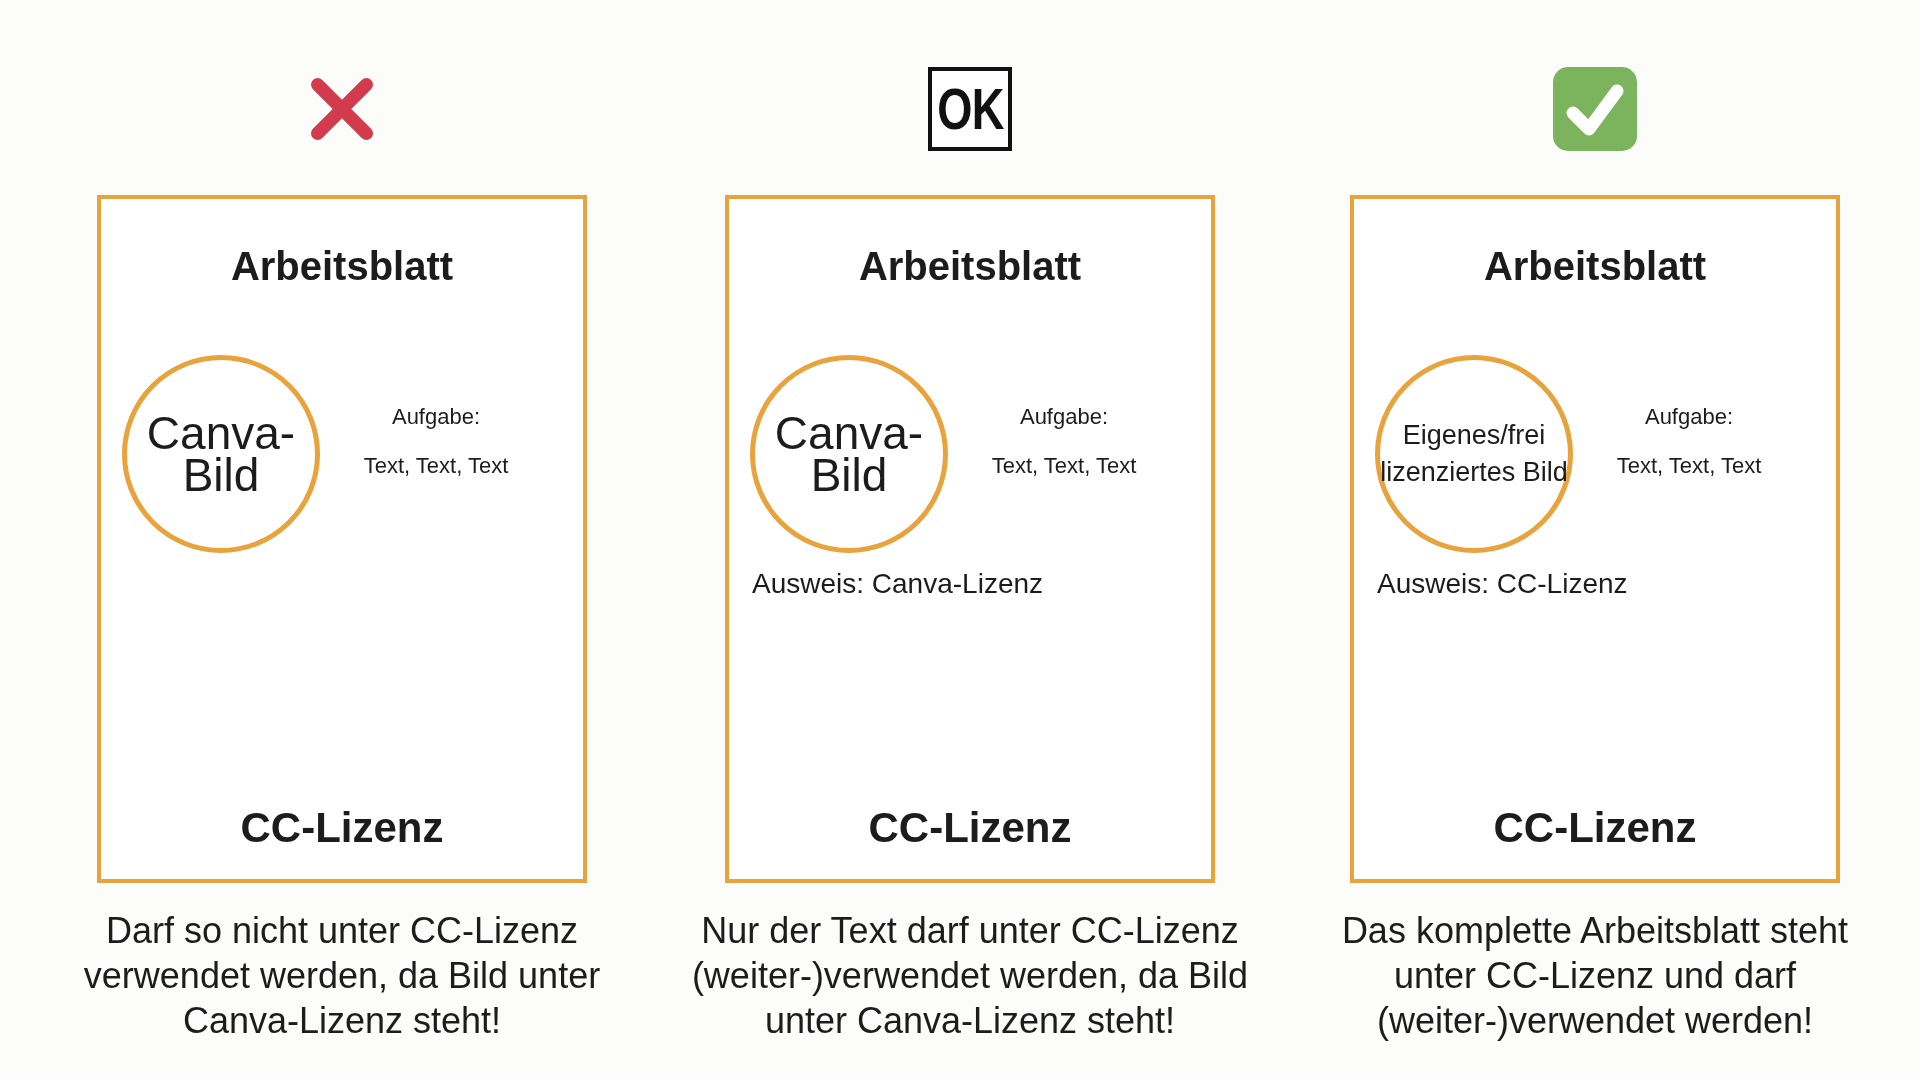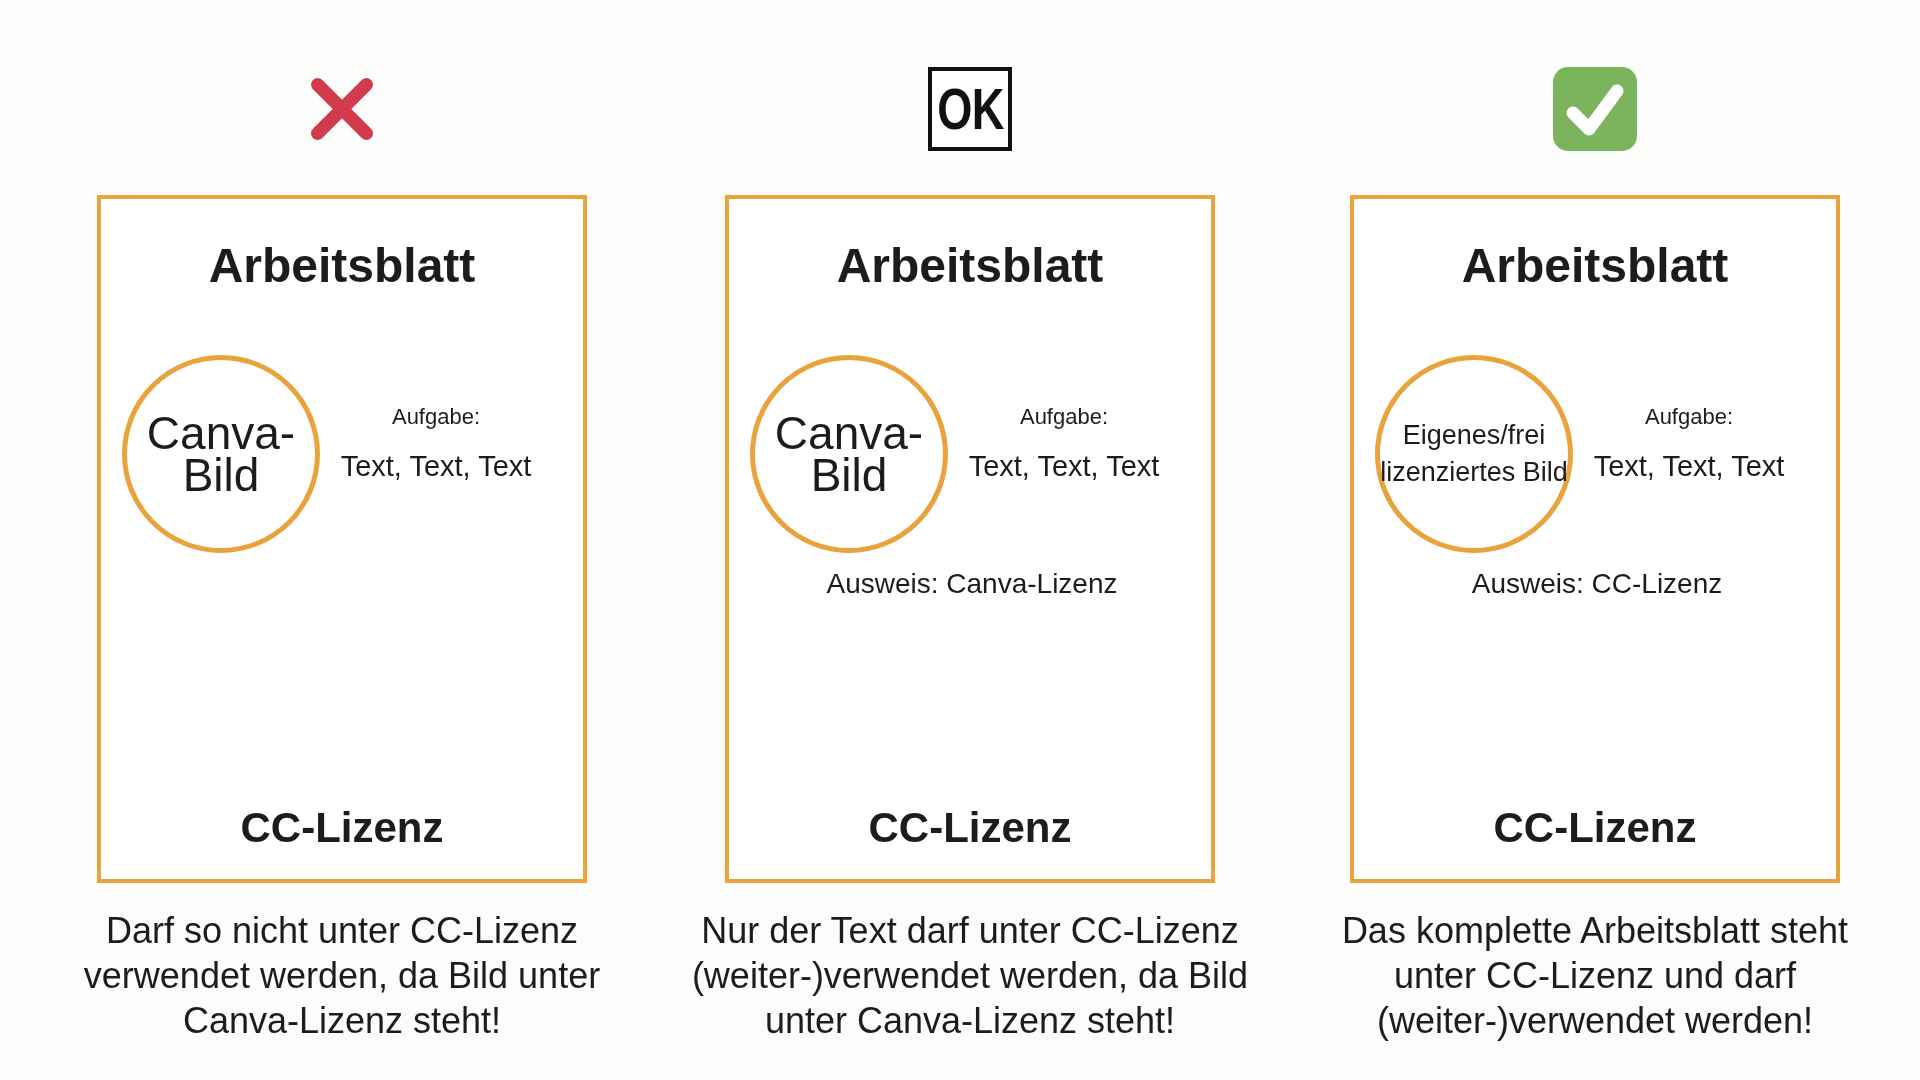--- a/index.html
+++ b/index.html
@@ -27,33 +27,33 @@
   .ok-box span{font-weight:700;font-size:58px;line-height:1;color:var(--ok-ink);
     transform:scaleX(0.78);letter-spacing:-1px;}
 
   .check-box{width:84px;height:84px;background:var(--check-bg);border-radius:15px;
     display:flex;align-items:center;justify-content:center;}
 
   .panel{position:absolute;top:195px;left:0;width:490px;height:688px;
     background:var(--panel-bg);border:4px solid var(--border);}
 
   .ws-title{position:absolute;top:41px;left:0;width:100%;text-align:center;
-    font-size:48px;line-height:52px;font-weight:700;}
+    font-size:40px;line-height:52px;font-weight:700;}
 
   .circle{position:absolute;top:156px;left:21px;width:198px;height:198px;
     border:5px solid var(--border);border-radius:50%;background:var(--panel-bg);
     display:flex;flex-direction:column;align-items:center;justify-content:center;text-align:center;}
   .circle-line{display:block;font-size:46px;line-height:42px;font-weight:400;}
   .col-3 .circle-line{font-size:27px;line-height:37px;}
 
   .task{position:absolute;top:204px;left:215px;width:240px;text-align:center;}
   .task-heading{font-size:22px;line-height:28px;font-weight:400;}
-  .task-body{margin-top:21px;font-size:29px;line-height:28px;font-weight:400;}
+  .task-body{margin-top:21px;font-size:22px;line-height:28px;font-weight:400;}
 
-  .license-line{position:absolute;top:368px;left:23px;width:440px;text-align:center;
+  .license-line{position:absolute;top:368px;left:23px;width:440px;text-align:left;
     font-size:28px;line-height:34px;font-weight:400;white-space:nowrap;}
 
   .ws-footer{position:absolute;top:604px;left:0;width:100%;text-align:center;
     font-size:42px;line-height:50px;font-weight:700;}
 
   .caption{position:absolute;top:908px;left:-35px;width:560px;text-align:center;
     font-size:36px;line-height:45px;font-weight:400;}
   .caption span{display:block;}
 </style>
 </head>

